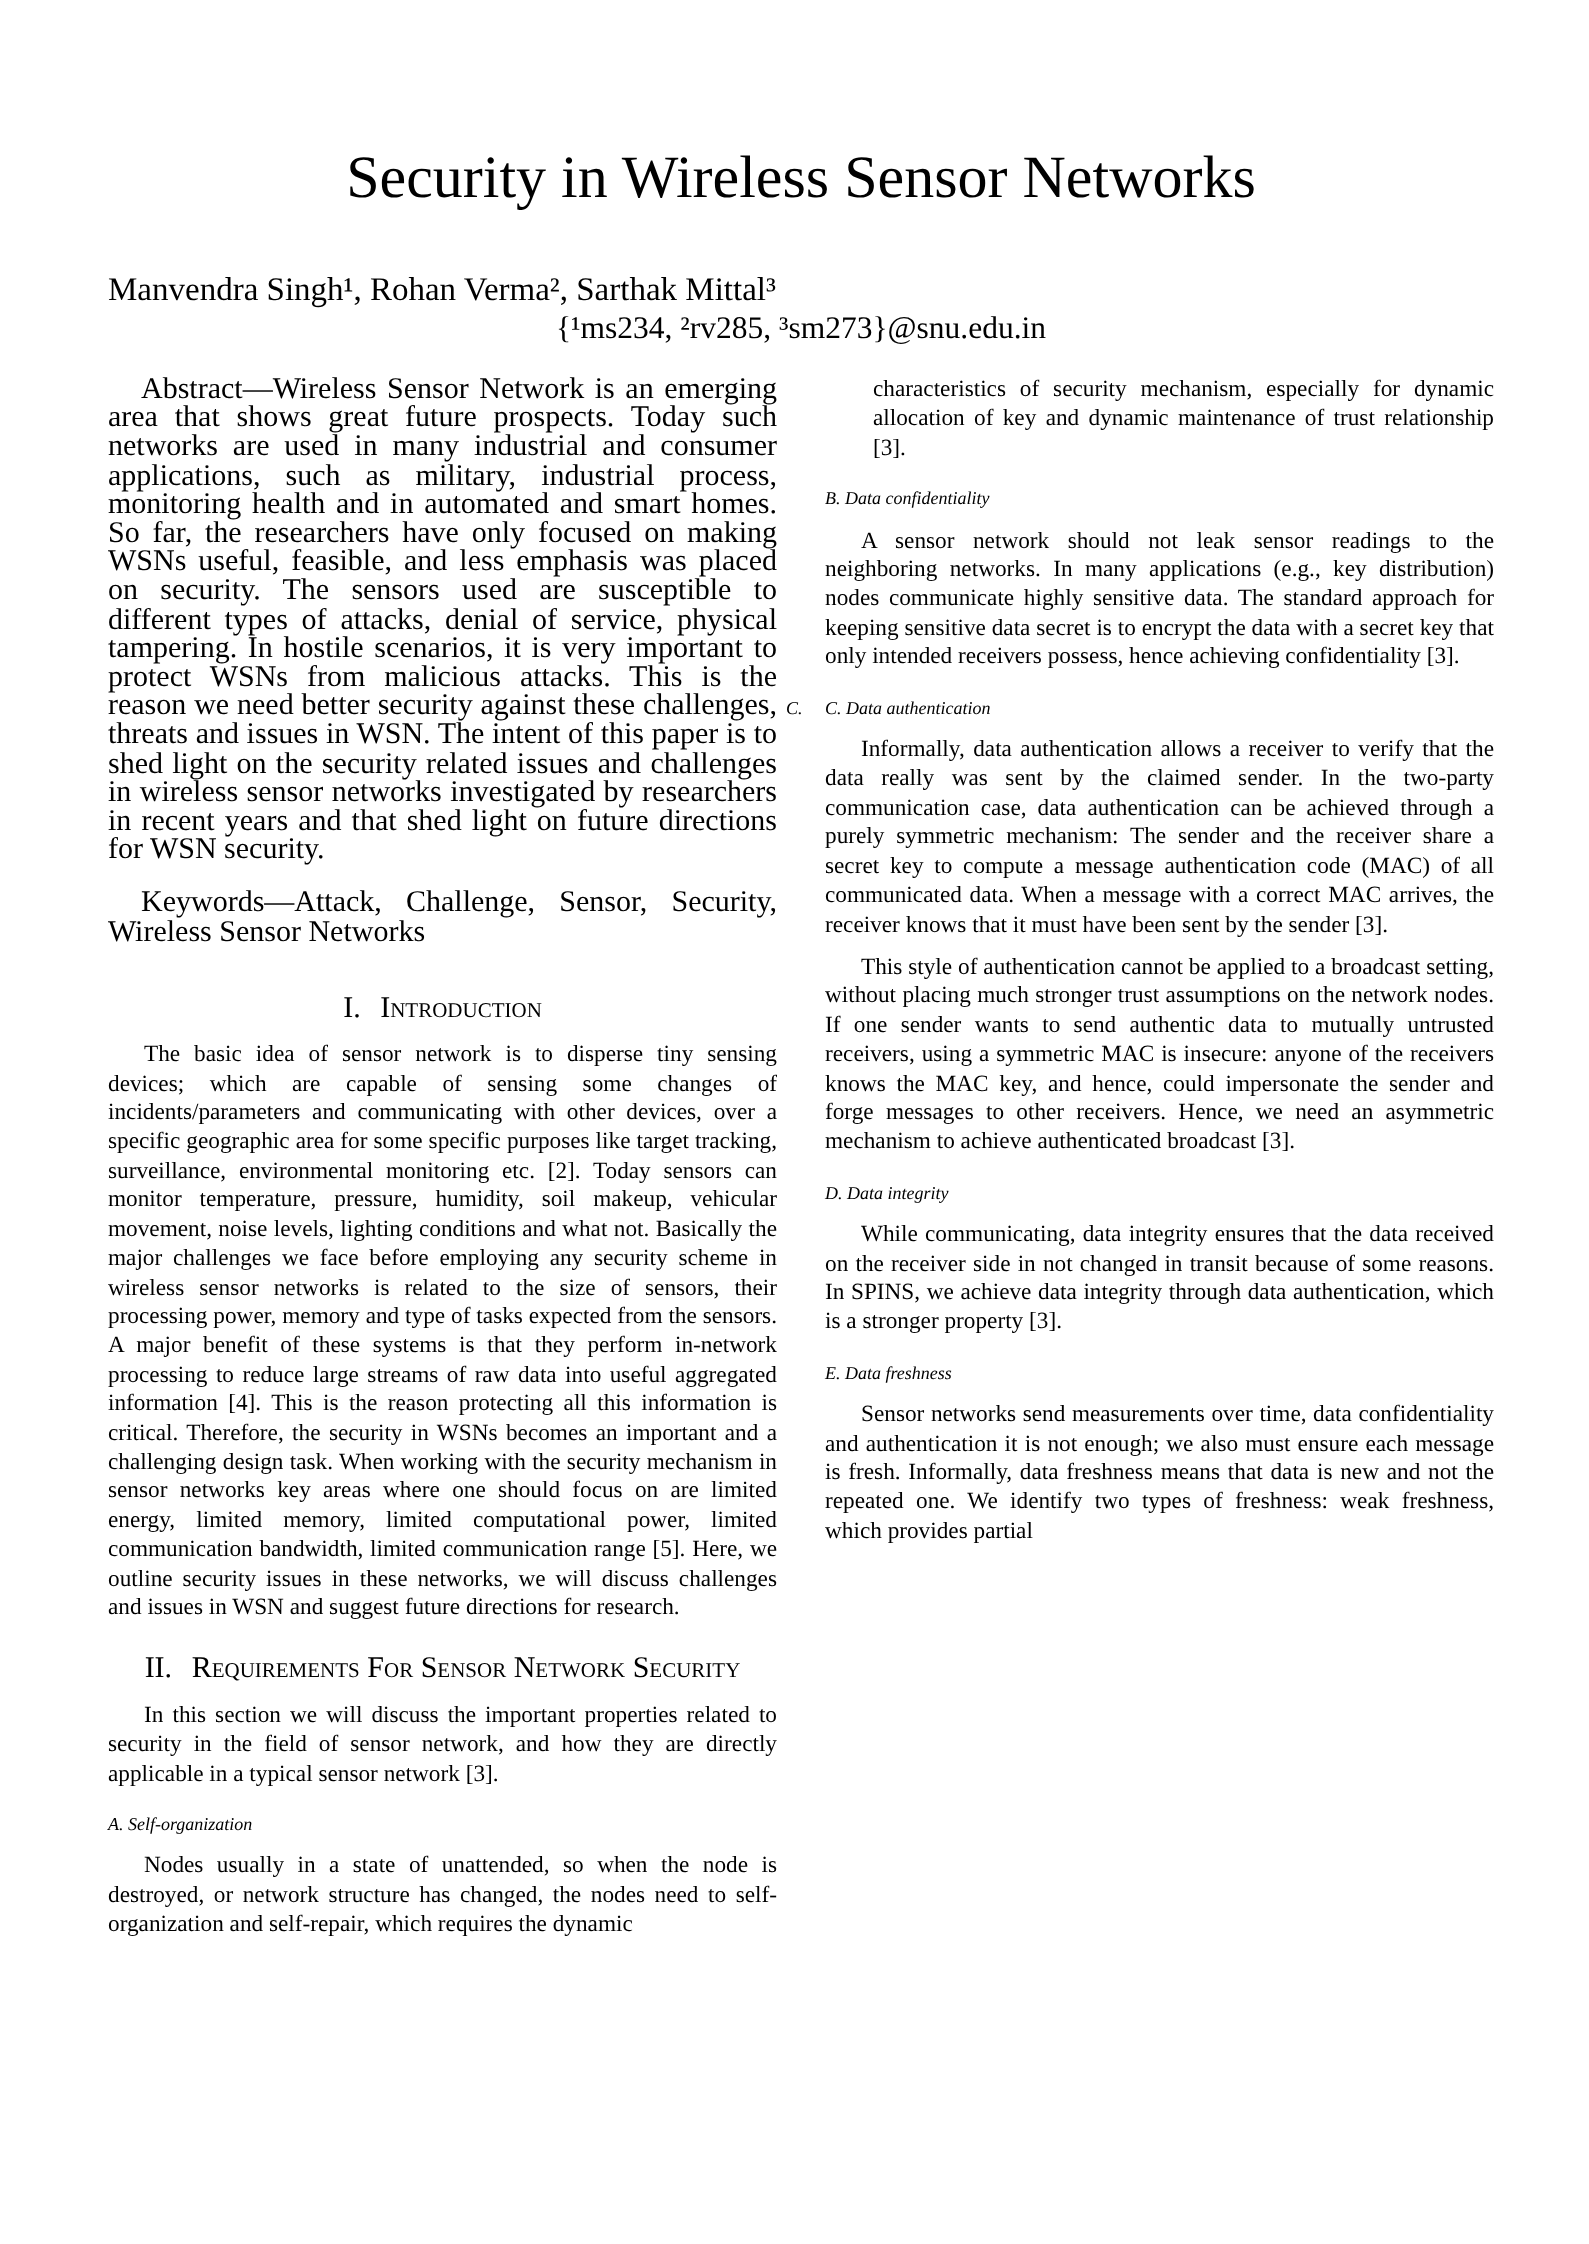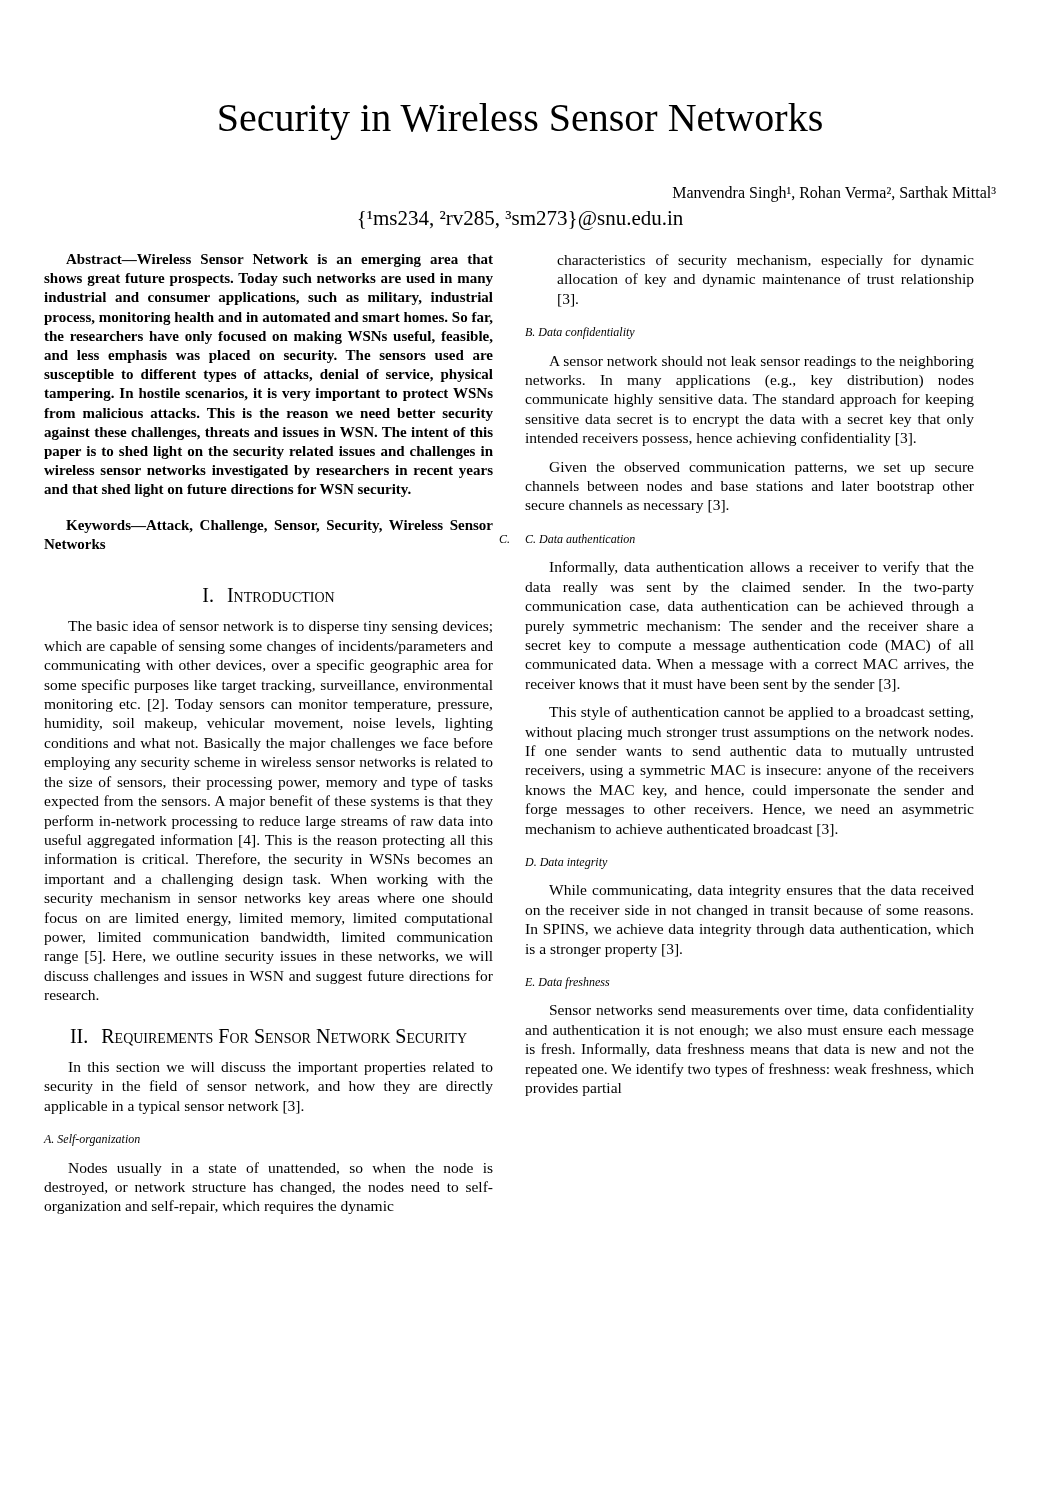--- a/index.html
+++ b/index.html
@@ -8,34 +8,34 @@
     background: #ffffff;
   }
   .page {
     position: relative;
     width: 1059px;
     height: 1496px;
     background: #ffffff;
     color: #000000;
     font-family: "Liberation Serif", "DejaVu Serif", serif;
     box-sizing: border-box;
-    padding: 96px 63px 0 44px;
+    padding: 96px 63px 0 72px;
     overflow: hidden;
     border-radius: 10px;
   }
   .title {
     text-align: center;
     font-size: 40px;
     line-height: 1.1;
     font-weight: 400;
     margin: 0 0 42px 0;
   }
   .authors {
-    text-align: right;
-    font-size: 16px;
+    text-align: left;
+    font-size: 22px;
     line-height: 22px;
     margin: 0 0 5px 0;
   }
   .emails {
     text-align: center;
     font-size: 21px;
     line-height: 19px;
     margin: 0 0 22px 0;
   }
   .columns {
@@ -51,22 +51,22 @@
   .para {
     margin: 0 0 9px 0;
     text-indent: 24px;
     text-align: justify;
   }
   .para.no-indent {
     text-indent: 0;
     margin-left: 32px;
   }
   .abstract, .keywords {
-    font-weight: bold;
-    font-size: 15px;
+    font-weight: normal;
+    font-size: 20px;
     line-height: 19.2px;
     text-align: justify;
     text-indent: 22px;
     margin: 0 0 10px 0;
   }
   .keywords {
     margin-top: 16px;
     margin-bottom: 32px;
   }
   .sec-heading {
@@ -127,21 +127,20 @@
     </div>
 
     <div class="col">
 
       <p class="para no-indent">characteristics of security mechanism, especially for dynamic allocation of key and dynamic maintenance of trust relationship [3].</p>
 
       <h3 class="sub-heading">B. Data confidentiality</h3>
 
       <p class="para">A sensor network should not leak sensor readings to the neighboring networks. In many applications (e.g., key distribution) nodes communicate highly sensitive data. The standard approach for keeping sensitive data secret is to encrypt the data with a secret key that only intended receivers possess, hence achieving confidentiality [3].</p>
 
-      <p class="para">Given the observed communication patterns, we set up secure channels between nodes and base stations and later bootstrap other secure channels as necessary [3].</p>
 
       <h3 class="sub-heading hang"><span class="hang-label">C.</span><span>C. Data authentication</span></h3>
 
 
       <p class="para">Informally, data authentication allows a receiver to verify that the data really was sent by the claimed sender. In the two-party communication case, data authentication can be achieved through a purely symmetric mechanism: The sender and the receiver share a secret key to compute a message authentication code (MAC) of all communicated data. When a message with a correct MAC arrives, the receiver knows that it must have been sent by the sender [3].</p>
 
       <p class="para">This style of authentication cannot be applied to a broadcast setting, without placing much stronger trust assumptions on the network nodes. If one sender wants to send authentic data to mutually untrusted receivers, using a symmetric MAC is insecure: anyone of the receivers knows the MAC key, and hence, could impersonate the sender and forge messages to other receivers. Hence, we need an asymmetric mechanism to achieve authenticated broadcast [3].</p>
 
       <h3 class="sub-heading">D. Data integrity</h3>
 

